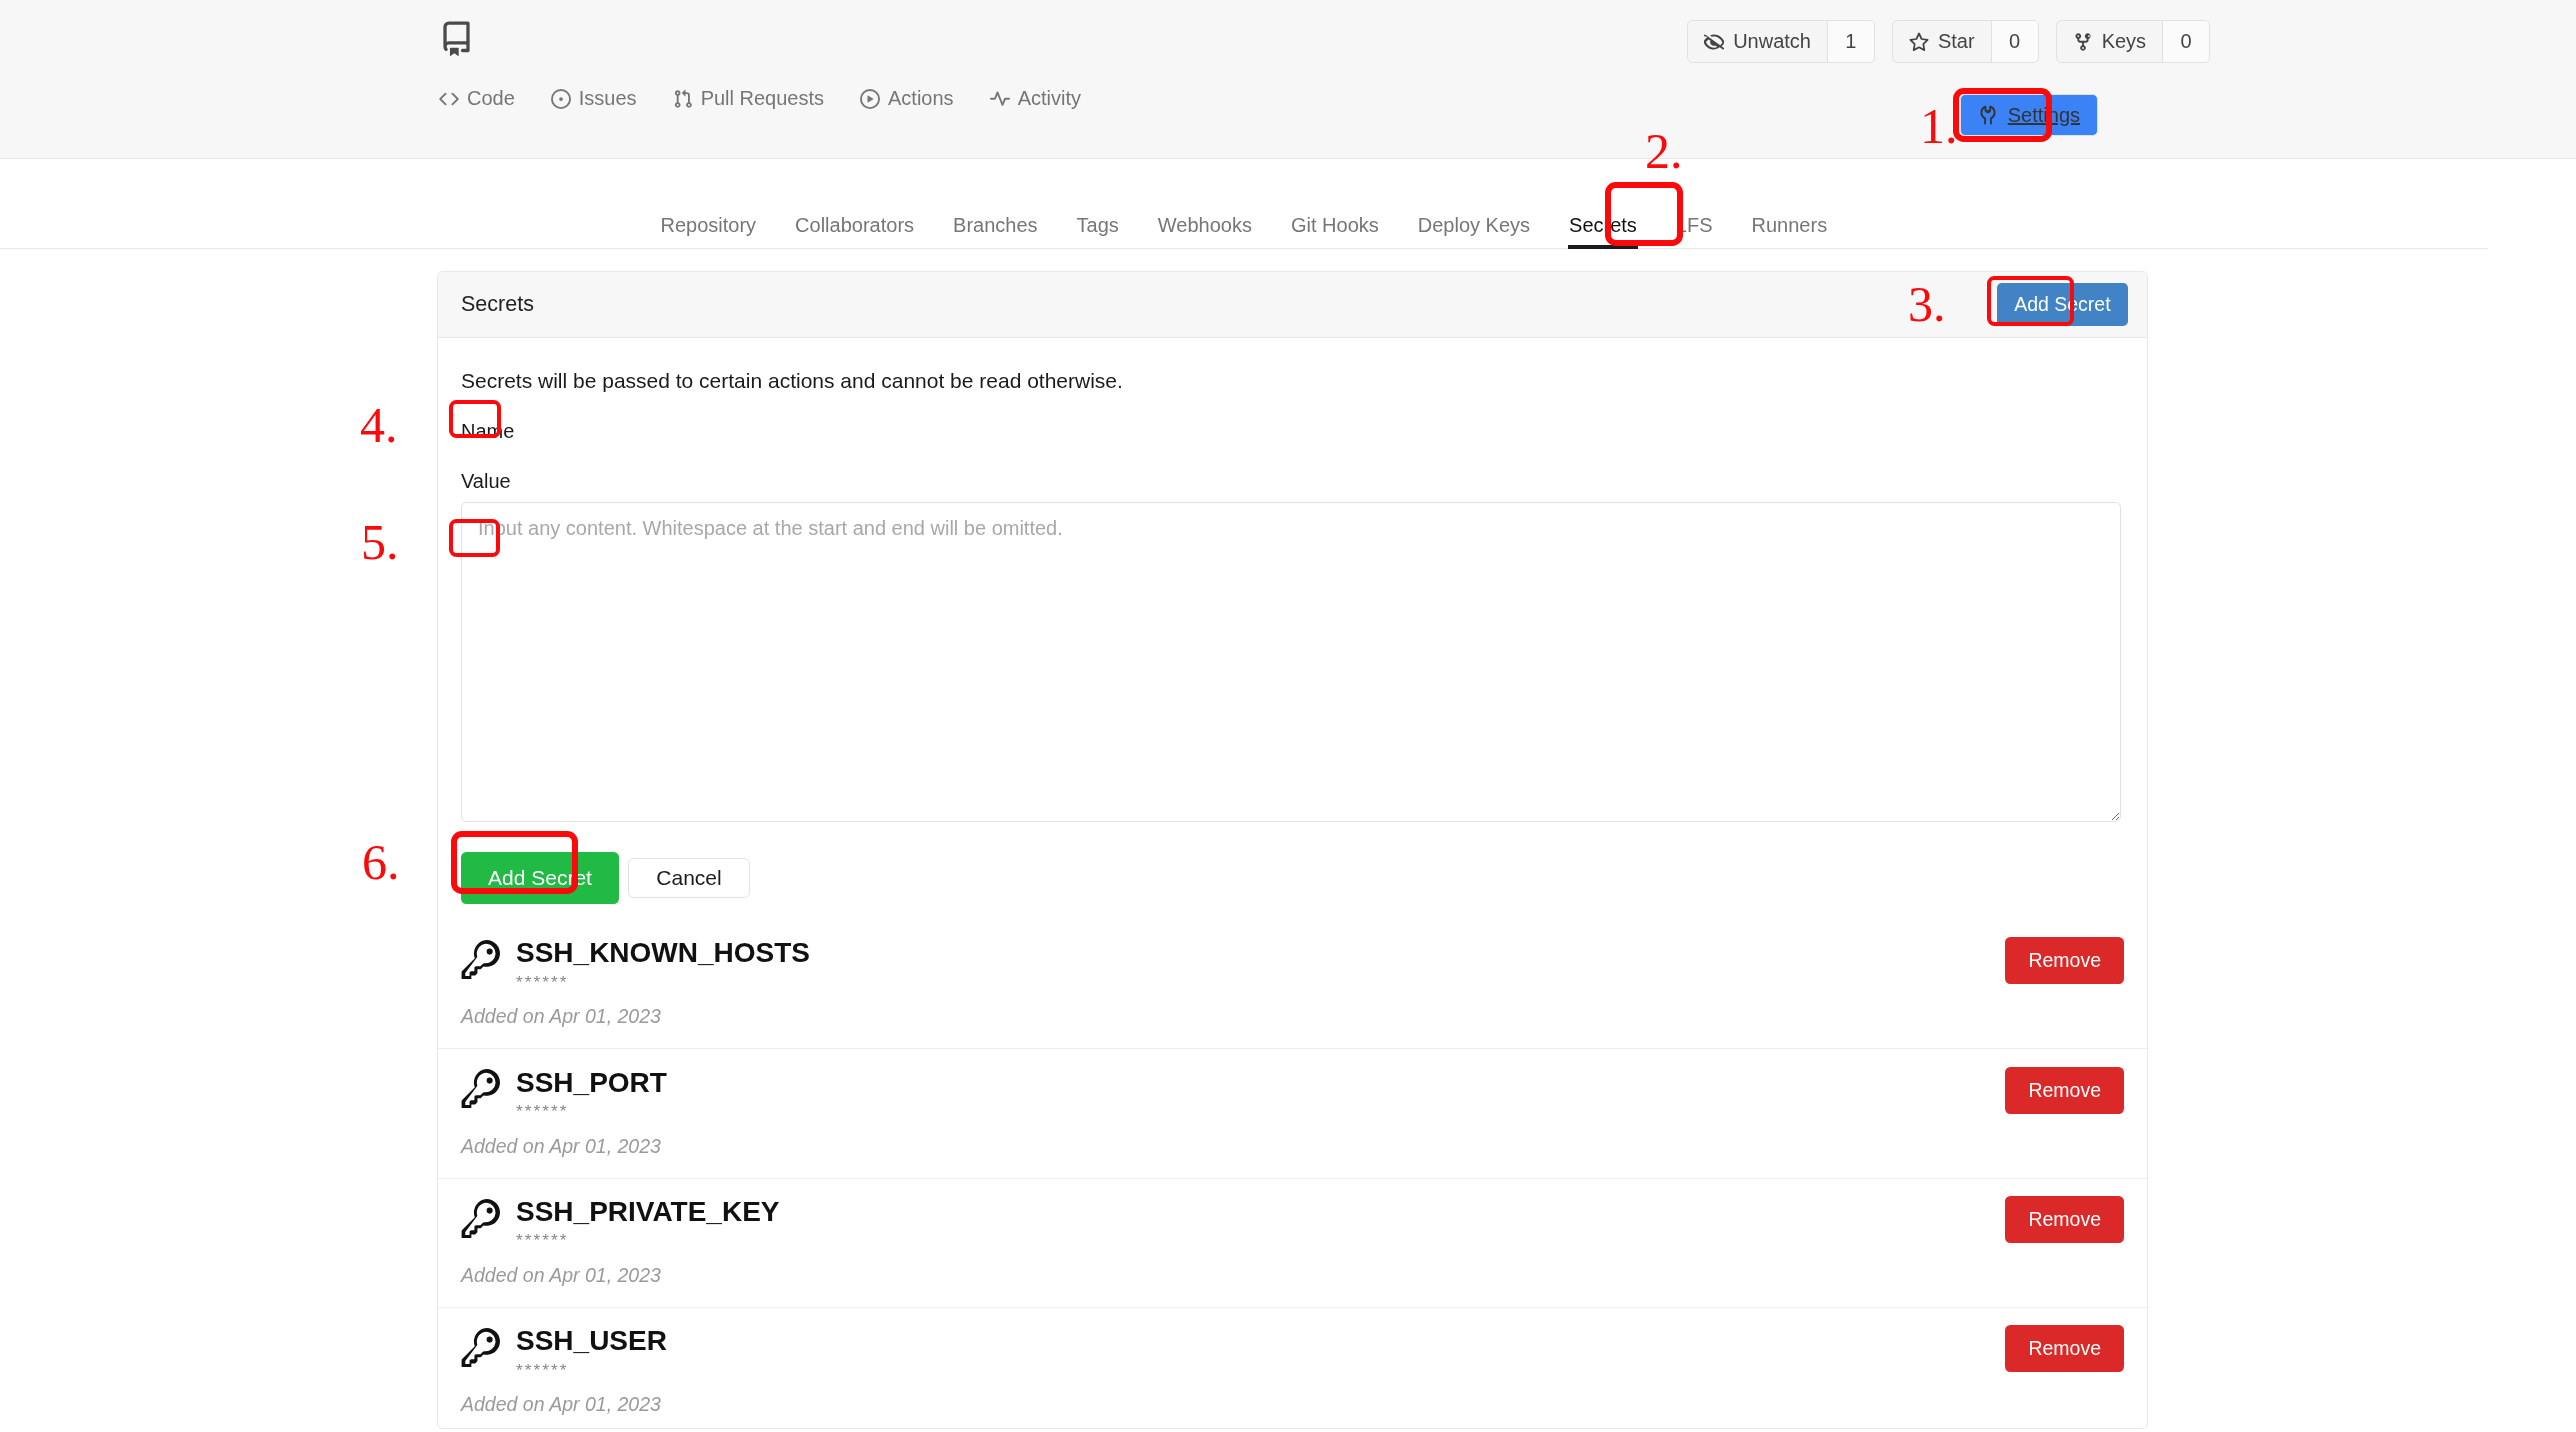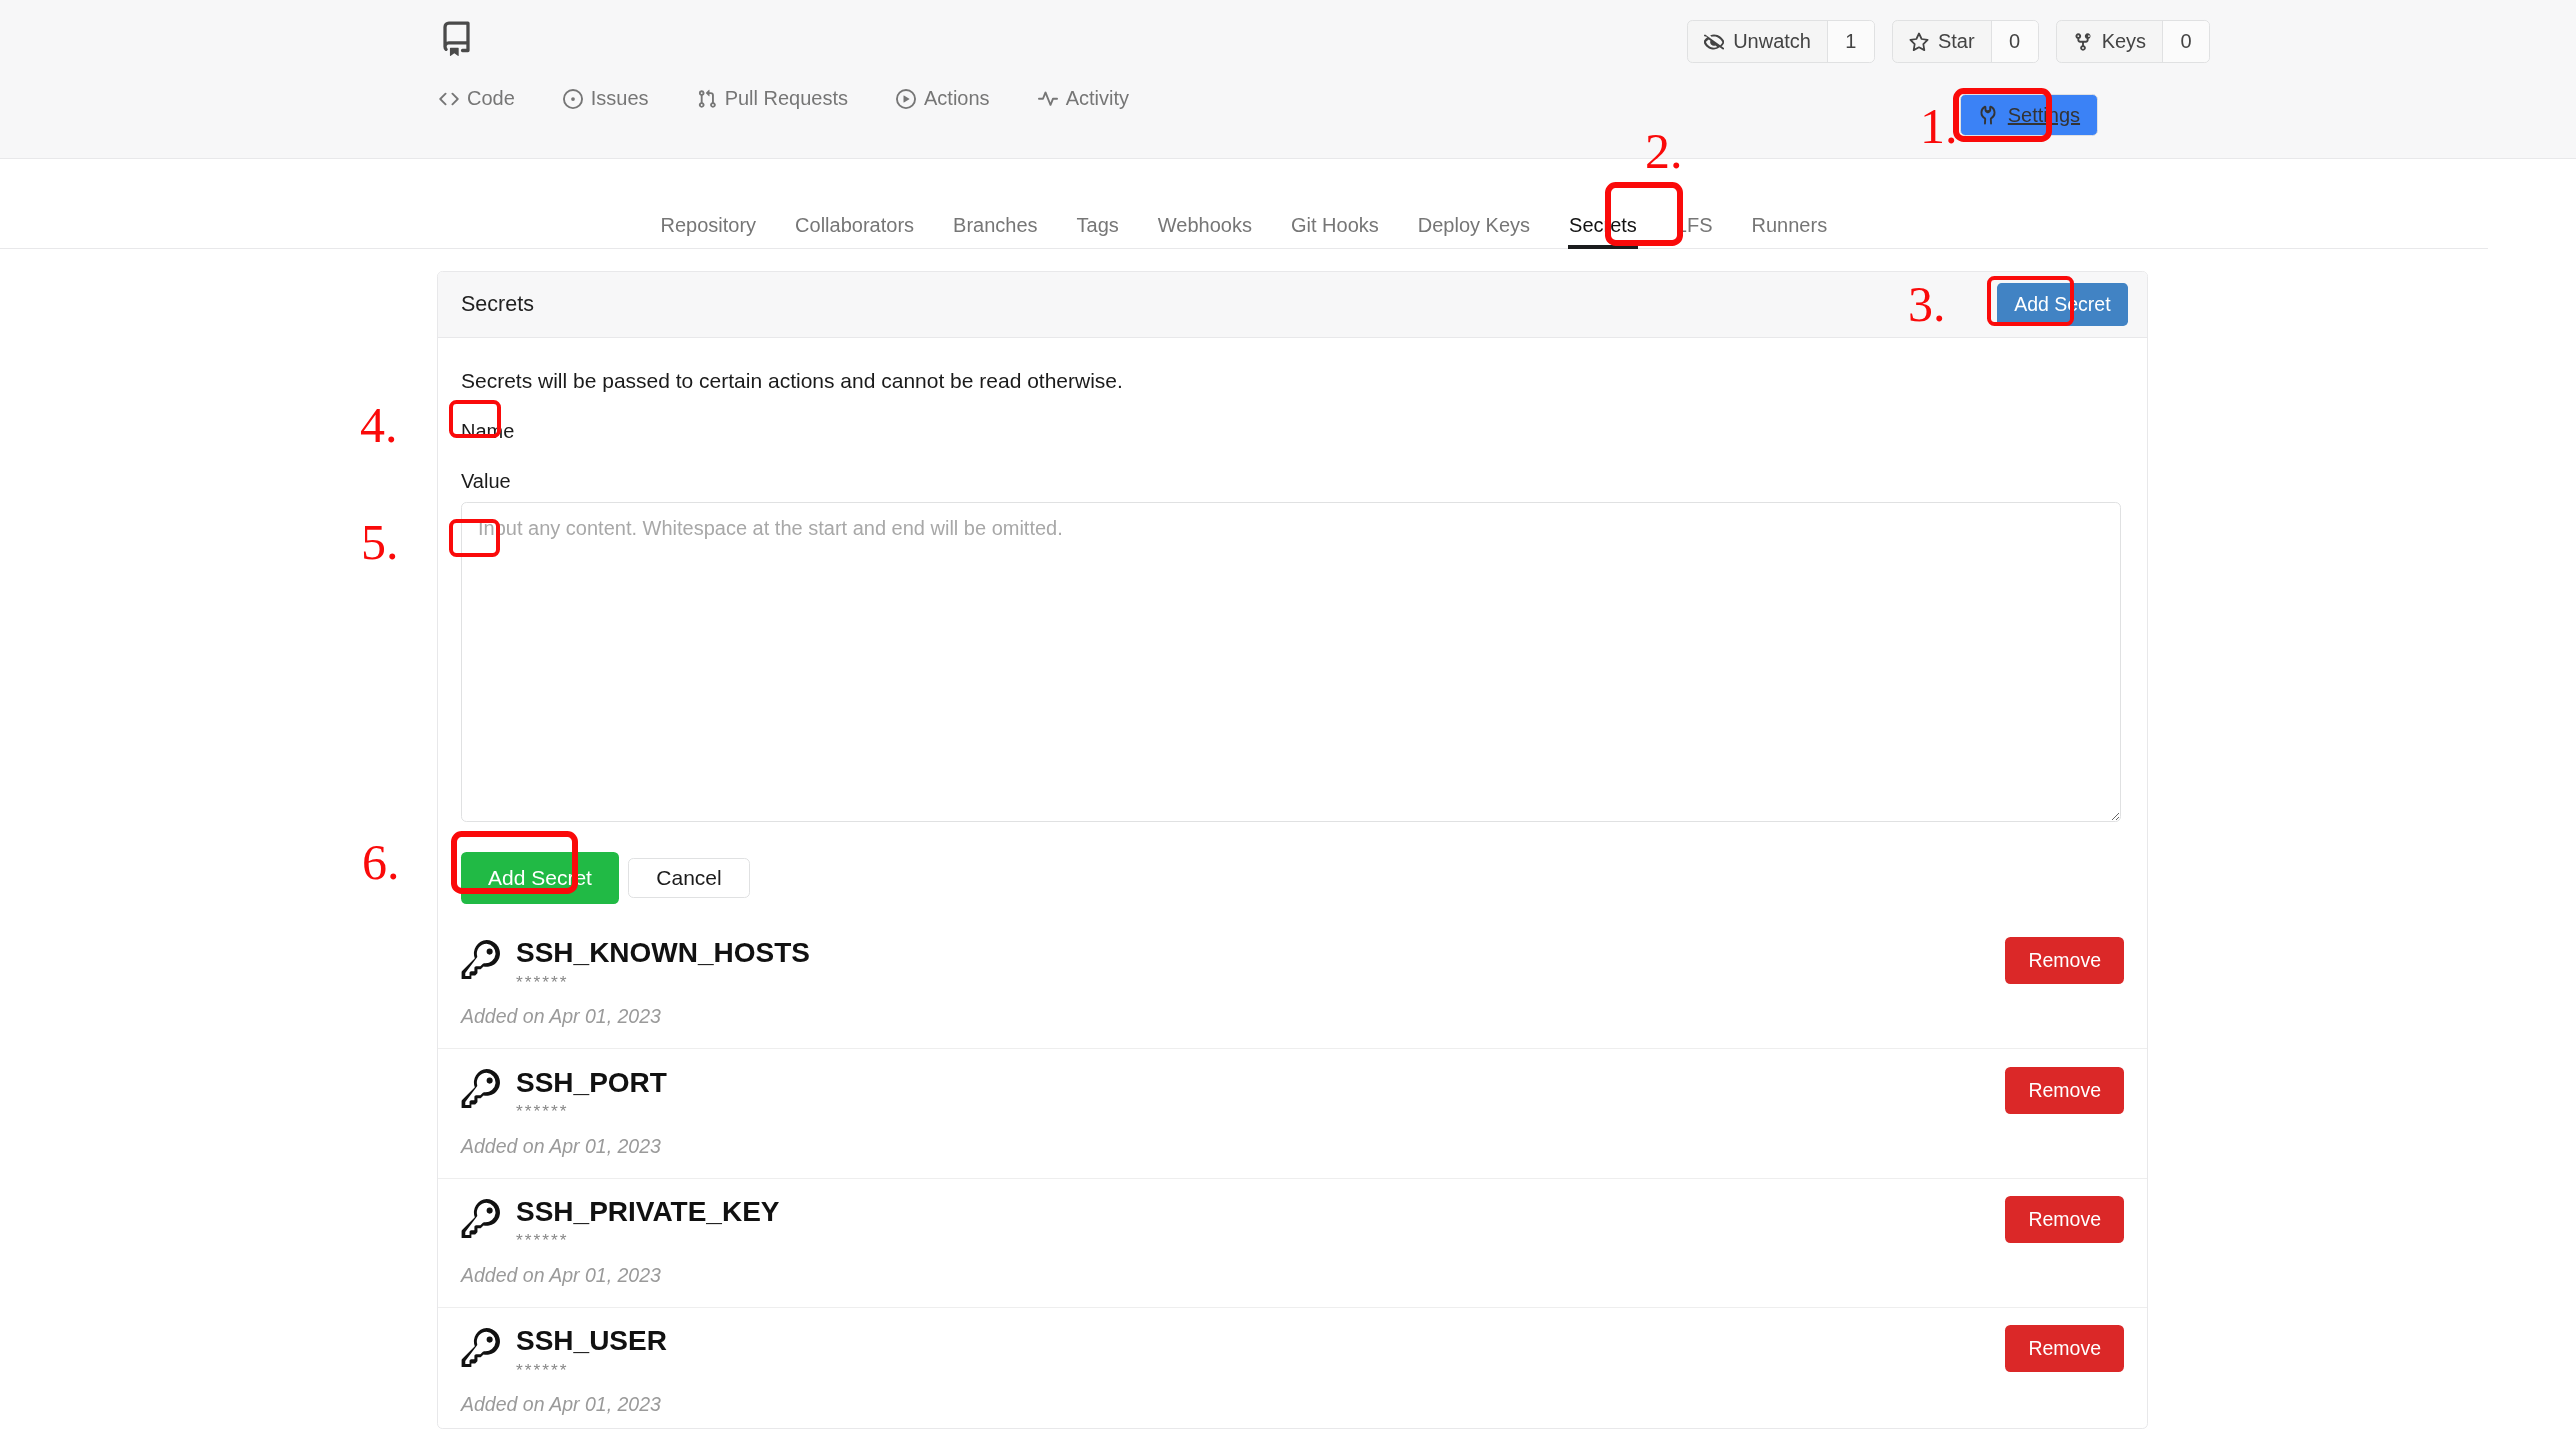--- a/index.html
+++ b/index.html
@@ -47,21 +47,21 @@
   .stat-btn .cnt {
     display: flex; align-items: center; justify-content: center;
     padding: 0 17.4px; font-size: 20px; color: #444;
     border-left: 1.3px solid #e0e1e2; background: #fbfbfb;
   }
   .stat-btn svg { width: 20px; height: 20px; display: block; }
 
   
   .repo-nav {
     position: absolute; left: 439px; top: 87px;
-    display: flex; align-items: flex-end; gap: 48px;
+    display: flex; align-items: flex-end; gap: 36px;
   }
   .repo-nav-item {
     display: flex; align-items: center; gap: 8px;
     font-size: 20px; color: #767676; text-decoration: none;
     padding-bottom: 4px;
   }
   .repo-nav-item svg { width: 20px; height: 20px; display: block; }
 
   .settings-btn {
     position: absolute; left: 1960px; top: 94px;

